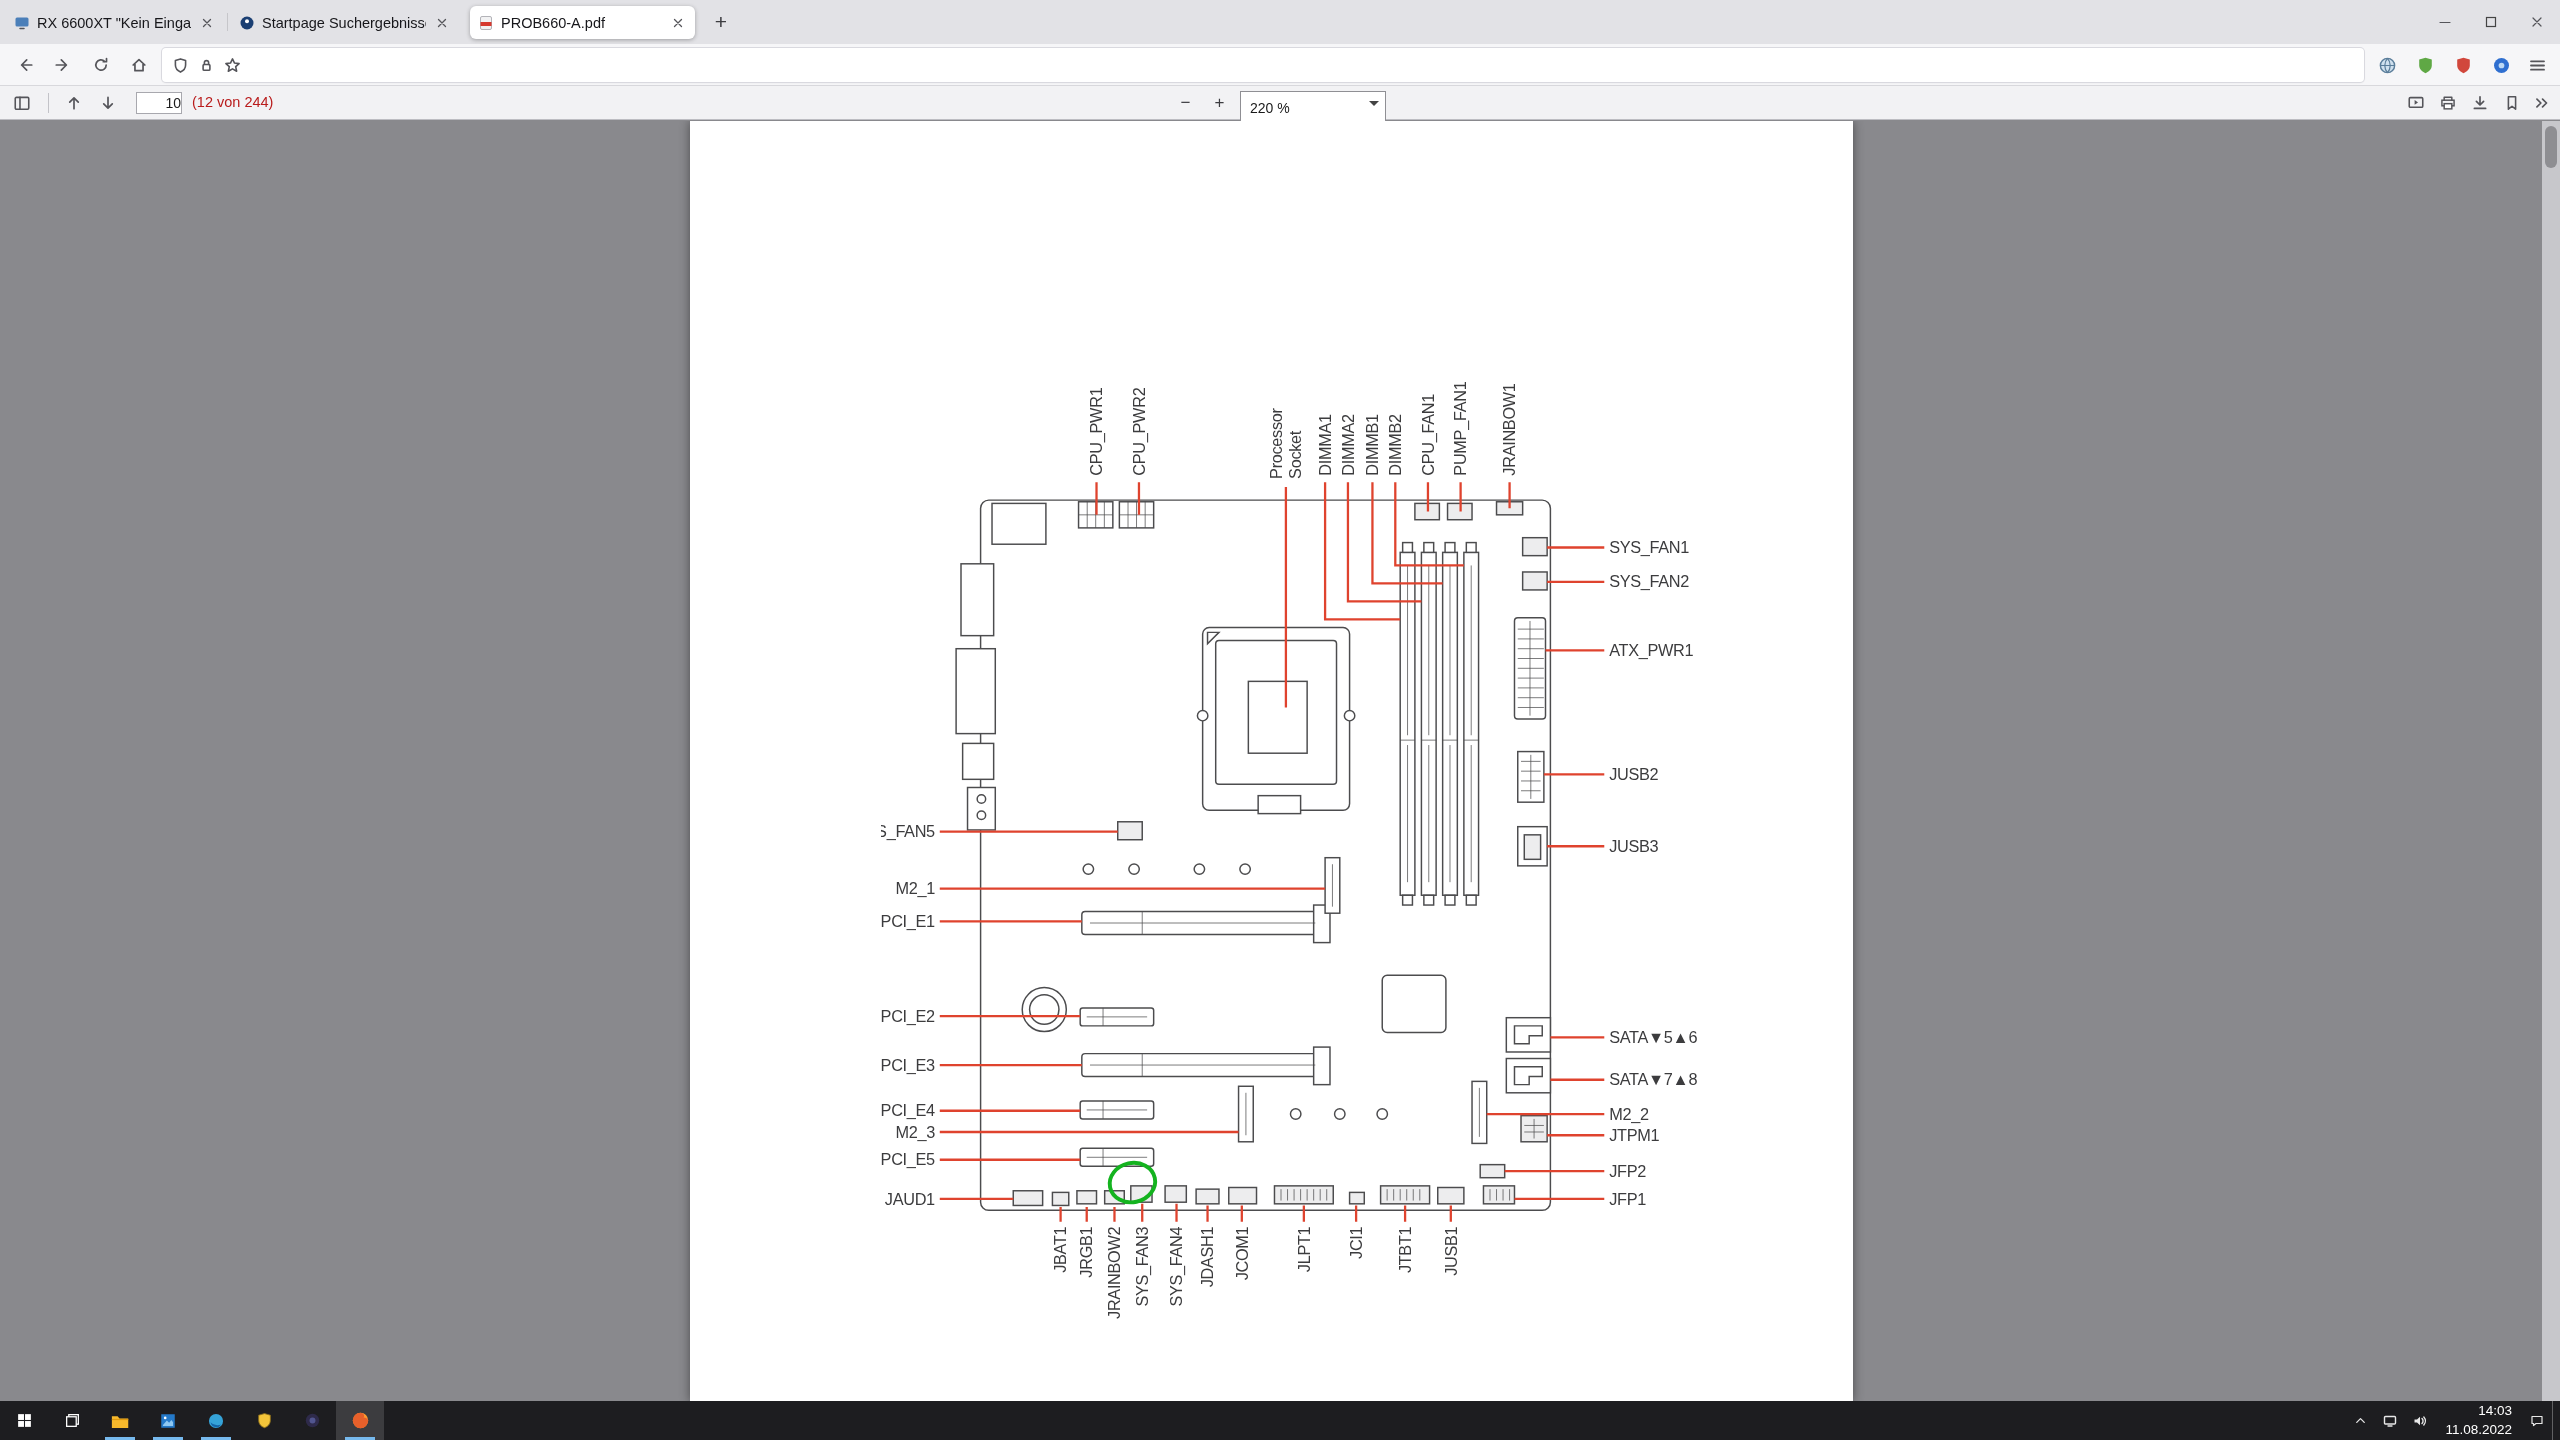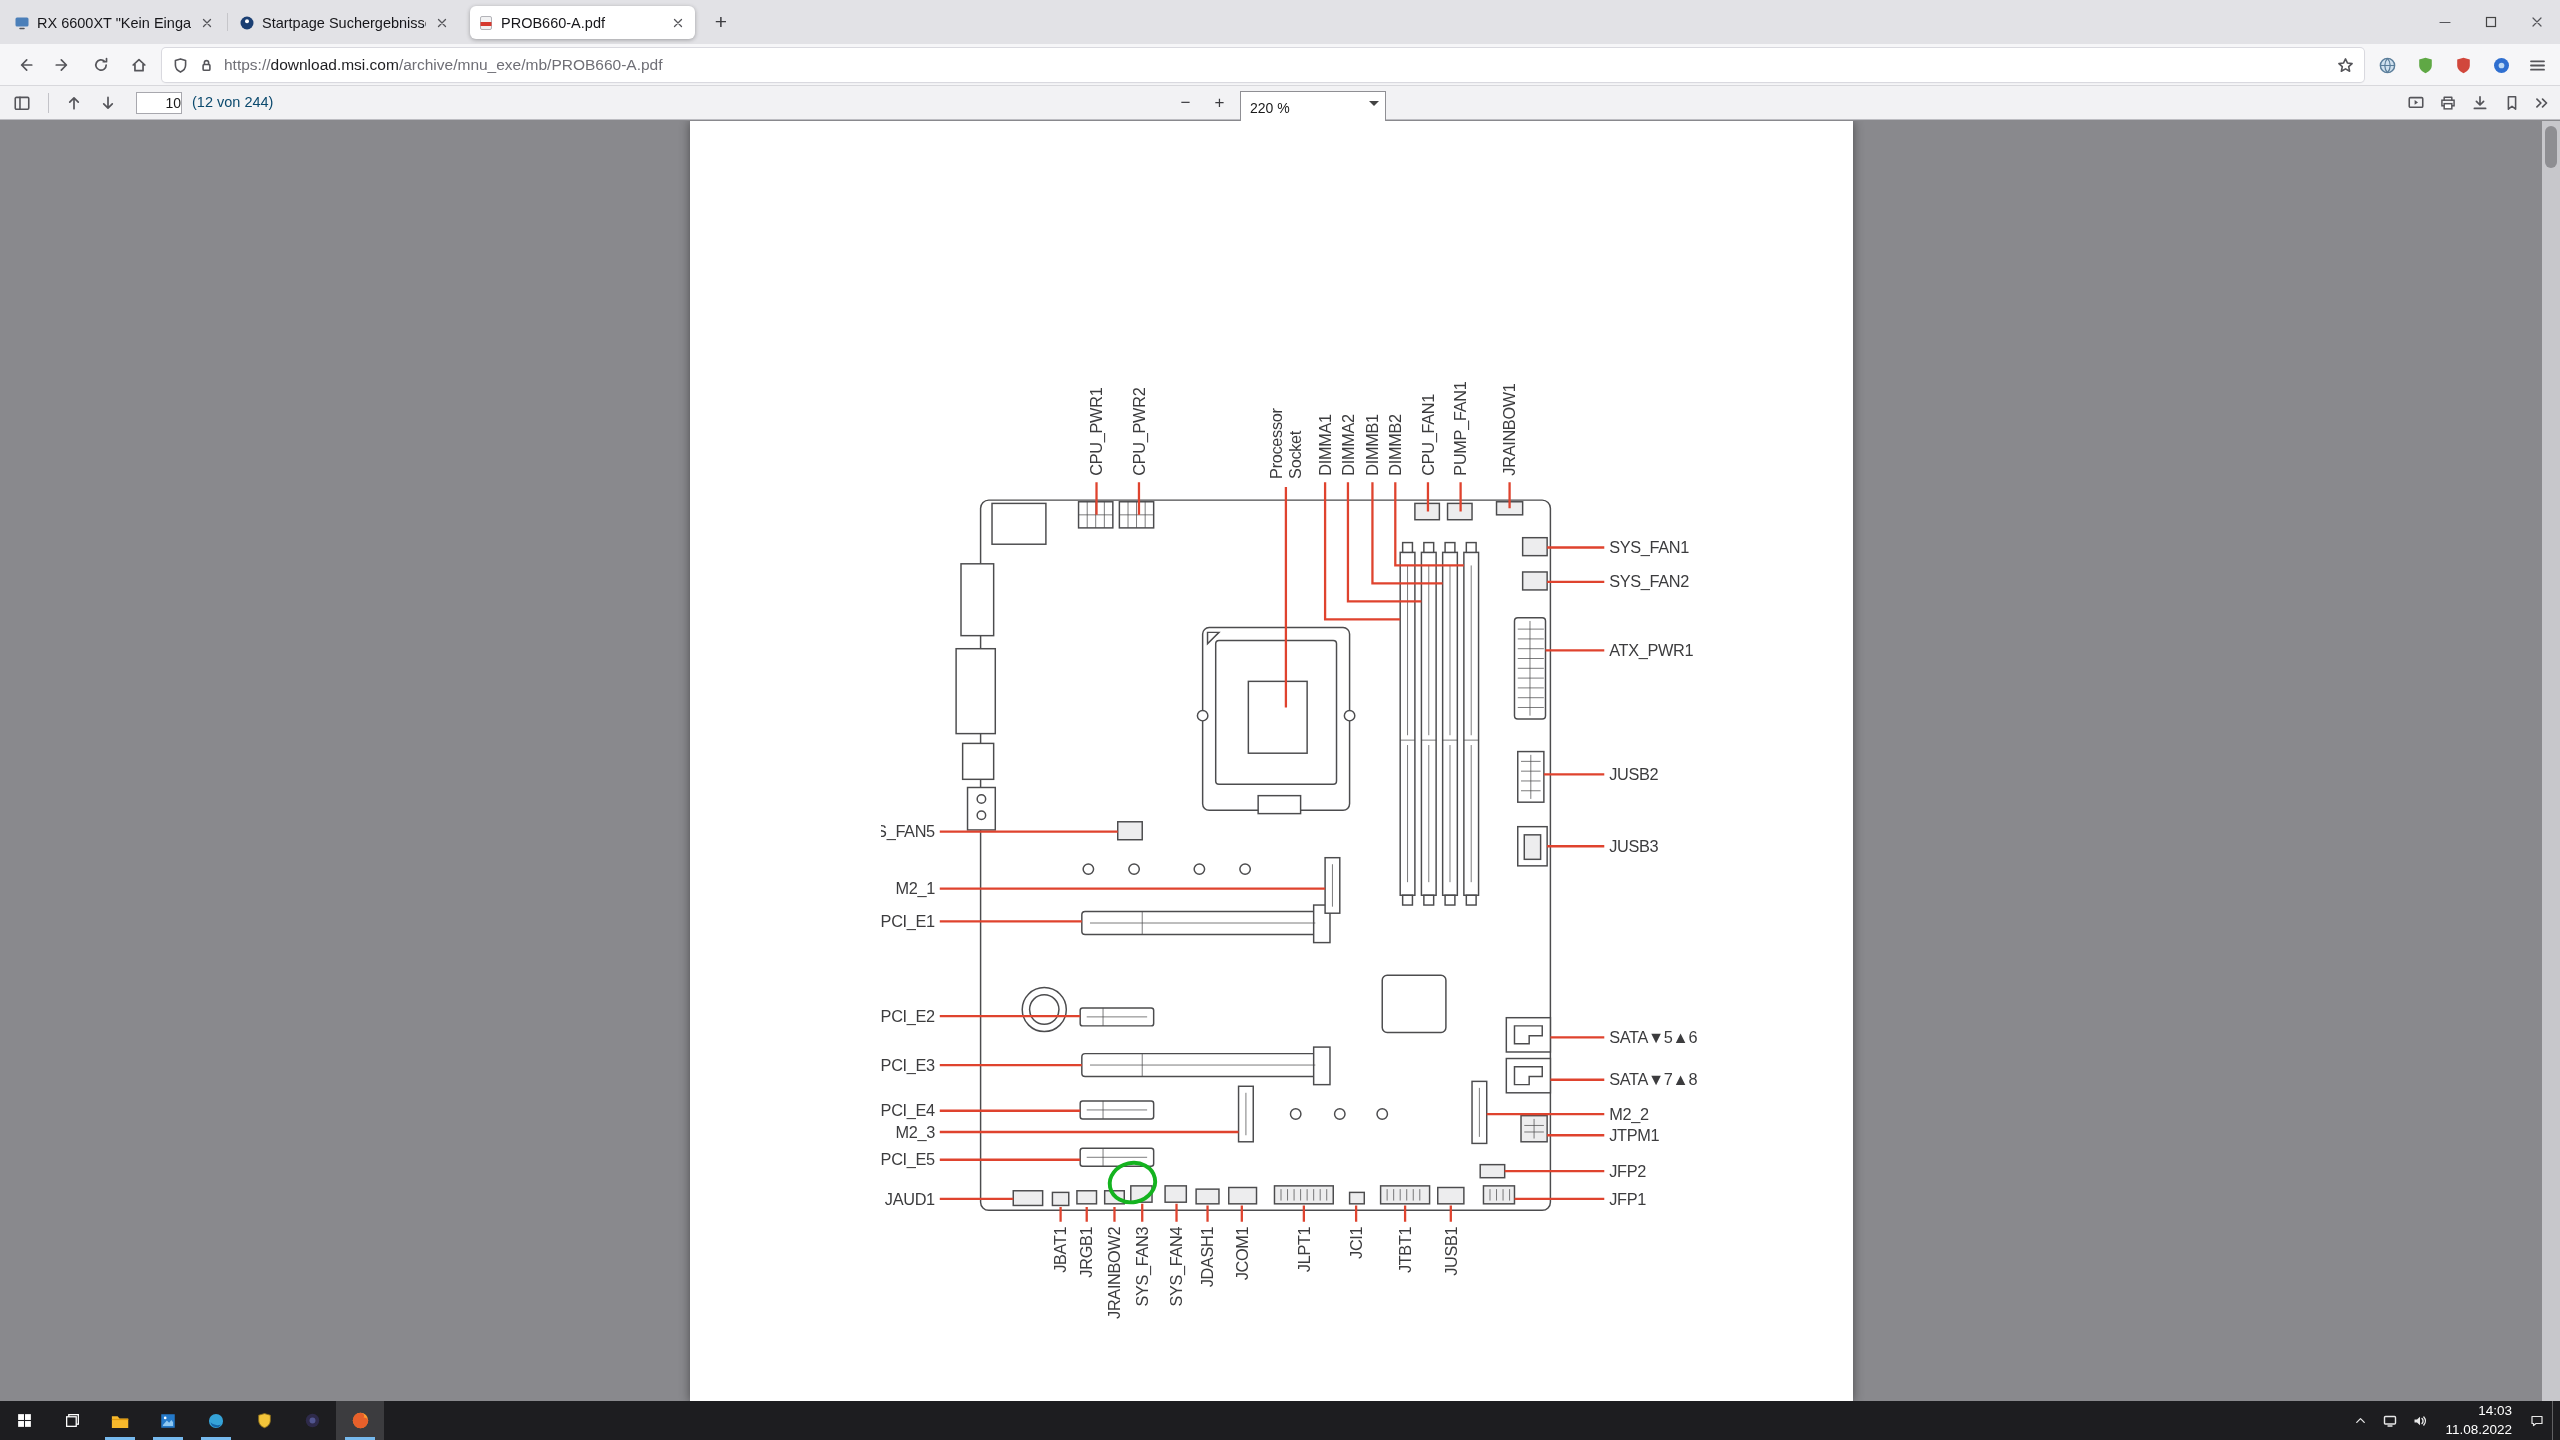--- a/index.html
+++ b/index.html
@@ -29,21 +29,21 @@
   .url-dim { color:#6f6f76; }
   .ext { position:absolute; top:8px; width:27px; height:27px; display:flex; align-items:center; justify-content:center; border-radius:4px; }
 
   
   .pdfbar { position:absolute; top:86px; left:0; right:0; height:34px; background:#f2f2f4; border-bottom:1px solid #bdbdc2; }
   .pdfbtn { position:absolute; top:4px; width:27px; height:26px; display:flex; align-items:center; justify-content:center;
             border-radius:3px; font-size:17px; color:#3c3c40; }
   .pdfsep { position:absolute; top:7px; width:1px; height:20px; background:#c3c3c8; }
   .page-input { position:absolute; left:136px; top:6px; width:46px; height:22px; border:1px solid #a8a8ae; background:#fff;
                 font-size:14px; text-align:right; color:#1a1a1a; font-family:"Liberation Sans",sans-serif; }
-  .page-count { position:absolute; left:192px; top:8px; font-size:14.5px; color:#0c4a6e; }
+  .page-count { position:absolute; left:192px; top:8px; font-size:14.5px; color:#b91c1c; }
   .zoom-select { position:absolute; left:1240px; top:5px; width:146px; height:24px; background:#fff; border:1px solid #8f8f94;
                  font-size:14px; color:#1a1a1a; display:flex; align-items:center; padding:16px 9px; }
   .zoom-caret { position:absolute; right:6px; top:9px; width:0; height:0; border:5px solid transparent; border-top-color:#444; }
 
   
   .content { position:absolute; top:121px; bottom:39px; left:0; right:0; background:#89898d; overflow:hidden; }
   .pdf-page { position:absolute; left:690px; top:0; width:1163px; height:1281px; background:#fff; box-shadow:0 0 10px rgba(0,0,0,.45); }
   .doc-title { position:absolute; left:133px; top:118px; font-size:43px; font-weight:700; color:#141414; letter-spacing:-0.5px; }
   .diagram { position:absolute; left:191px; top:232px; width:849px; height:980px; }
   .vscrollbar { position:absolute; right:0; top:0; bottom:0; width:18px; background:#c7c7cb; }
@@ -172,21 +172,20 @@
       <svg width="17" height="17" viewBox="0 0 16 16">
           <path d="M8 1.8 L12.8 3.2 V7.6 C12.8 10.8 10.8 12.9 8 14.2 C5.2 12.9 3.2 10.8 3.2 7.6 V3.2 Z" class="ic"></path>
         </svg>
     </span>
     <span>
       <svg width="17" height="17" viewBox="0 0 16 16">
           <rect x="4.8" y="7" width="6.4" height="5.5" rx="1" fill="none" stroke="#55555a" stroke-width="1.5"></rect>
           <path d="M6 7 V5.4 a2 2 0 0 1 4 0 V7" class="ic"></path>
         </svg>
     </span>
-    <span class="url"><span class="url-dim">https://</span><span>download.msi.com</span><span class="url-dim">/archive/mnu_exe/mb/PROB660-A.pdf</span></span>
     <span>
       <svg width="17" height="17" viewBox="0 0 16 16">
           <path d="M8 1.8 L9.9 5.7 L14.2 6.2 L11 9.1 L11.9 13.4 L8 11.2 L4.1 13.4 L5 9.1 L1.8 6.2 L6.1 5.7 Z" class="ic"></path>
         </svg>
     </span>
   </div>
 
   <div class="ext" style="left:2374px;">
     <svg width="19" height="19" viewBox="0 0 16 16">
         <circle cx="8" cy="8" r="6" fill="#cfe0ee" stroke="#5a7d9a" stroke-width="1.2"></circle>

